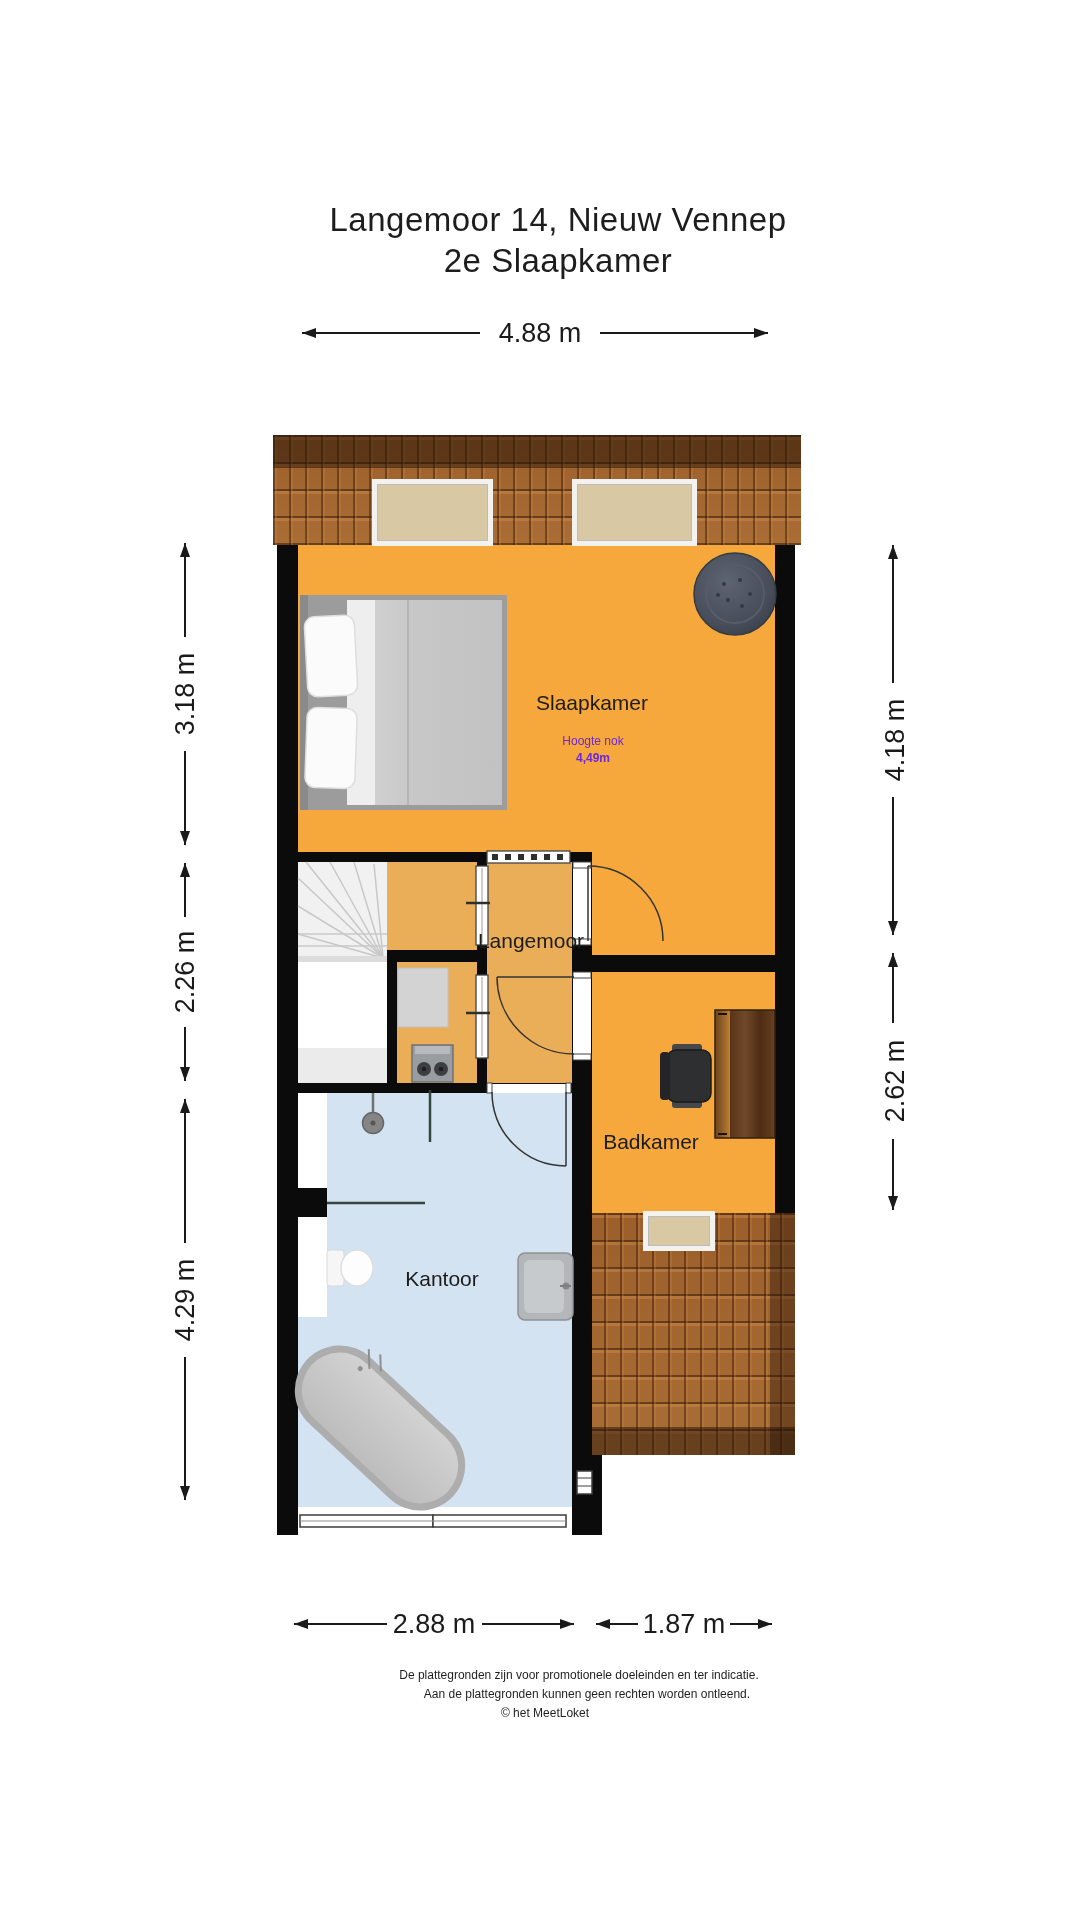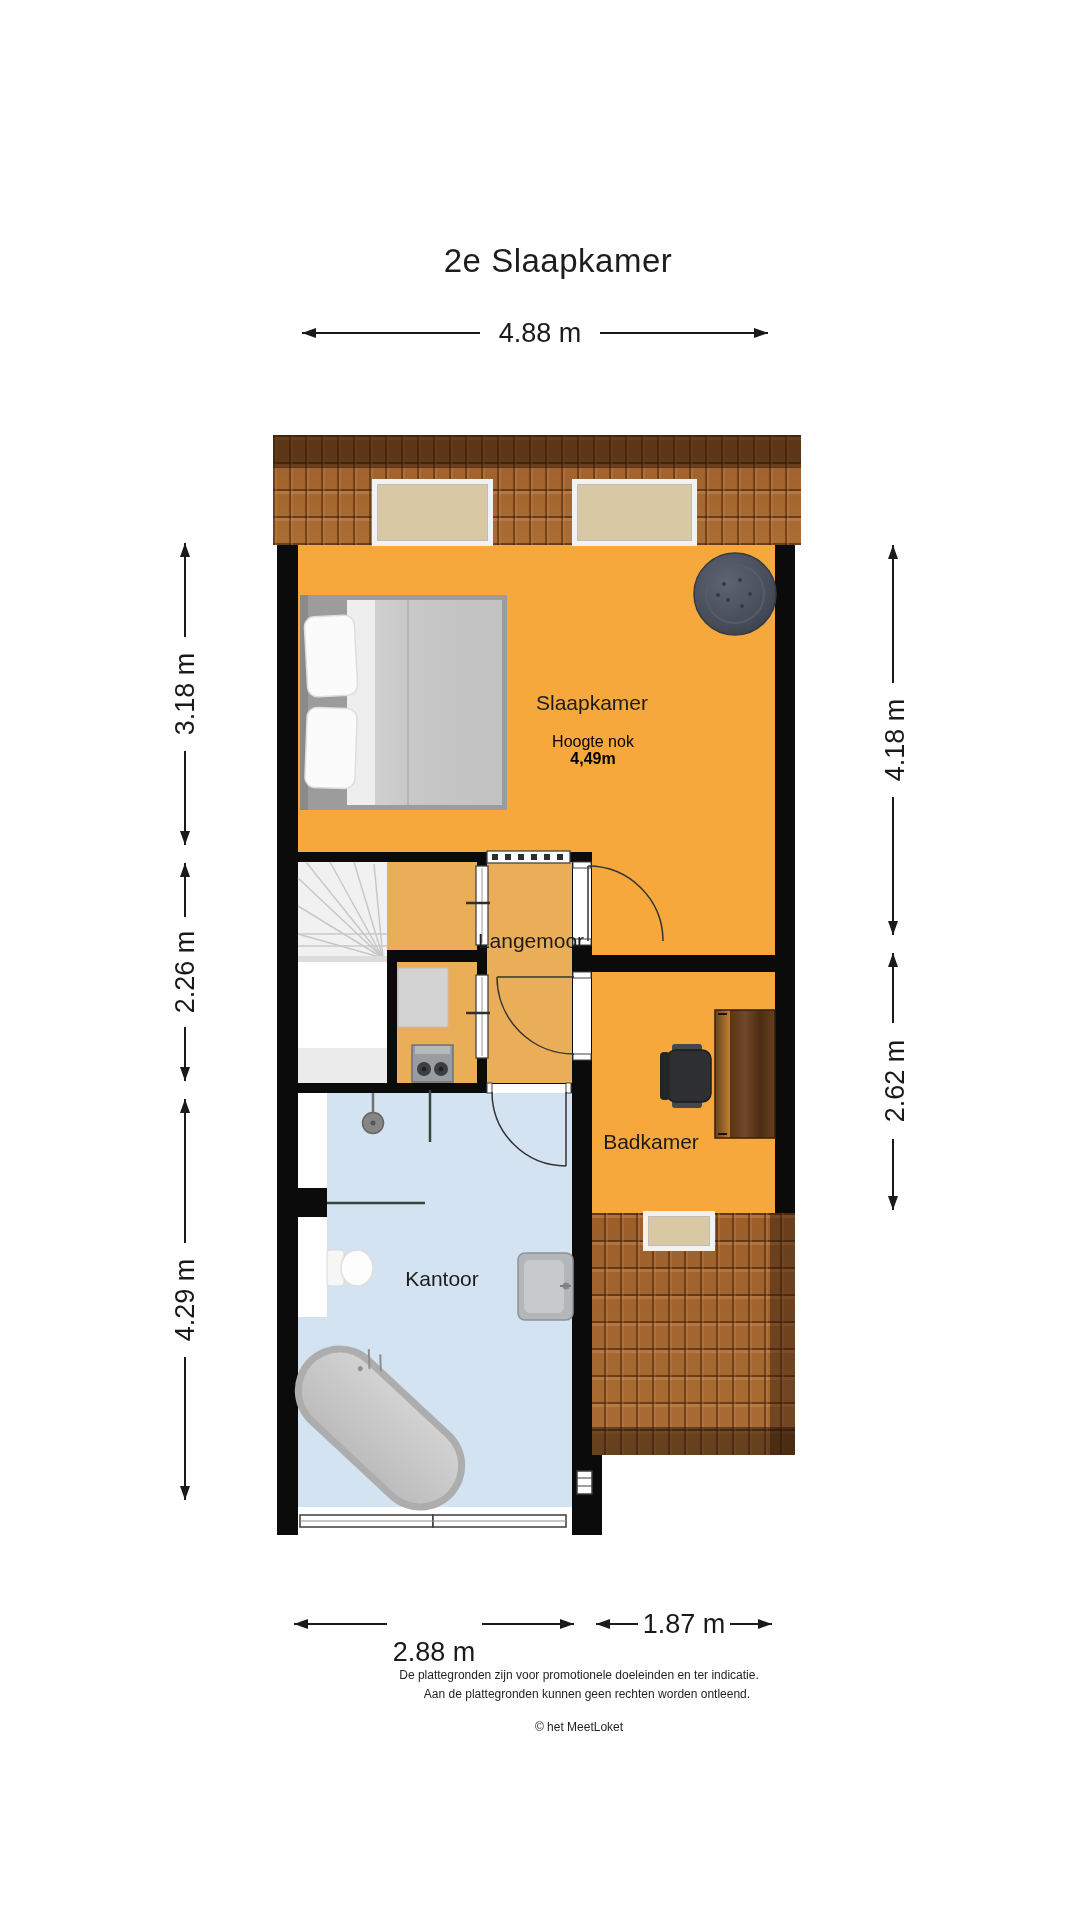--- a/index.html
+++ b/index.html
@@ -5,21 +5,21 @@
   html,body{margin:0;padding:0;background:#ffffff;}
   #stage{position:relative;width:1080px;height:1920px;background:#ffffff;overflow:hidden;
          font-family:"Liberation Sans", sans-serif;color:#1a1a1a;}
   .abs{position:absolute;}
   
   .title{font-size:33px;line-height:39px;text-align:center;color:#1d1d1d;letter-spacing:0.5px;
          transform:translateX(-50%);white-space:nowrap;}
   .dim{font-size:27px;color:#1a1a1a;white-space:nowrap;transform:translate(-50%,-50%);}
   .dim.vert{transform:translate(-50%,-50%) rotate(-90deg);}
   .room-label{font-size:21px;color:#1c1c1c;white-space:nowrap;transform:translate(-50%,-50%);}
-  .note{font-size:16px;line-height:17px;color:#000000;text-align:center;transform:translateX(-50%);white-space:nowrap;}
+  .note{font-size:12px;line-height:17px;color:#6d28d9;text-align:center;transform:translateX(-50%);white-space:nowrap;}
   .footer-line{font-size:12px;line-height:19px;color:#1f1f1f;text-align:center;
                transform:translateX(-50%);white-space:nowrap;}
   
   .wall{background:#0b0b0b;}
   .floor-orange{background:#F6A83C;}
   .floor-orange-soft{background:#EBAE58;}
   .floor-blue{background:#D4E3F1;}
   .white-fill{background:#ffffff;}
   .gray-fill{background:#ebebeb;}
   
@@ -32,20 +32,21 @@
   .roof-shade-bottom{position:absolute;left:0;right:0;bottom:0;height:28px;background:rgba(38,20,7,0.50);}
   .roof-shade-right{position:absolute;top:0;bottom:0;right:0;width:25px;background:rgba(38,20,7,0.42);}
   .skylight{background:#d9c8a4;border:5px solid #f3f2ef;box-shadow:0 0 0 1px #bdbdbd inset;}
   svg{display:block;}
 </style>
 </head>
 <body>
 
 <div id="stage">
 
+  <div class="abs title" style="left:558px;top:200px;">Langemoor 14, Nieuw Vennep</div>
   <div class="abs title" style="left:558px;top:241px;">2e Slaapkamer</div>
 
   <div class="abs floor-orange" style="left:298px;top:545px;width:477px;height:307px;"></div>
   <div class="abs floor-orange" style="left:592px;top:852px;width:183px;height:103px;"></div>
   <div class="abs floor-orange-soft" style="left:387px;top:862px;width:90px;height:88px;"></div>
   <div class="abs floor-orange-soft" style="left:487px;top:862px;width:85px;height:221px;"></div>
   <div class="abs floor-orange-soft" style="left:397px;top:962px;width:80px;height:121px;"></div>
   <div class="abs floor-orange" style="left:592px;top:972px;width:183px;height:241px;"></div>
   <div class="abs floor-blue" style="left:298px;top:1093px;width:274px;height:414px;"></div>
 
@@ -286,27 +287,27 @@
         <polygon points="772,1624 758,1619 758,1629"></polygon>
     </g>
   </svg>
 
   <div class="abs dim" style="left:540px;top:333px;">4.88 m</div>
   <div class="abs dim vert" style="left:185px;top:694px;">3.18 m</div>
   <div class="abs dim vert" style="left:185px;top:972px;">2.26 m</div>
   <div class="abs dim vert" style="left:185px;top:1300px;">4.29 m</div>
   <div class="abs dim vert" style="left:895px;top:740px;">4.18 m</div>
   <div class="abs dim vert" style="left:895px;top:1081px;">2.62 m</div>
-  <div class="abs dim" style="left:434px;top:1624px;margin-top:28px;">2.88 m</div>
+  <div class="abs dim" style="left:434px;top:1624px;">2.88 m</div>
   <div class="abs dim" style="left:684px;top:1624px;">1.87 m</div>
 
   <div class="abs room-label" style="left:592px;top:703px;">Slaapkamer</div>
   <div class="abs note" style="left:593px;top:733px;">Hoogte nok</div>
   <div class="abs note" style="left:593px;top:750px;font-weight:bold;">4,49m</div>
   <div class="abs room-label" style="left:531px;top:941px;">Langemoor</div>
   <div class="abs room-label" style="left:651px;top:1142px;">Badkamer</div>
   <div class="abs room-label" style="left:442px;top:1279px;">Kantoor</div>
 
   <div class="abs footer-line" style="left:579px;top:1666px;">De plattegronden zijn voor promotionele doeleinden en ter indicatie.</div>
   <div class="abs footer-line" style="left:579px;top:1685px;margin-left:8px;">Aan de plattegronden kunnen geen rechten worden ontleend.</div>
-  <div class="abs footer-line" style="left:579px;top:1704px;margin-top:14px;">© het MeetLoket</div>
+  <div class="abs footer-line" style="left:545px;top:1704px;">© het MeetLoket</div>
 
 </div>
 
 </body></html>

